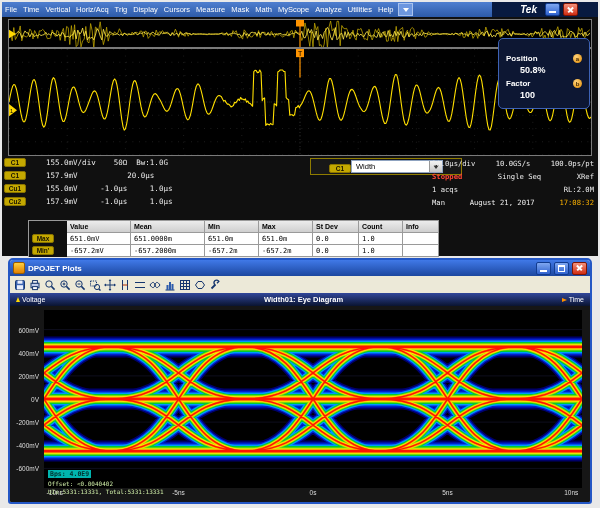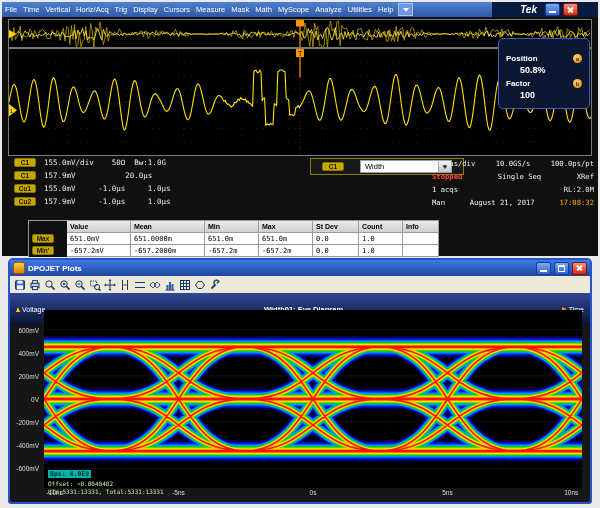--- a/index.html
+++ b/index.html
@@ -26,45 +26,45 @@
 
   .strip{position:absolute;left:6px;top:17px;right:6px;height:27px;background:#000;border:1px solid #7a7a7a}
   .grat{position:absolute;left:6px;top:46px;right:6px;height:106px;background:#000;border:1px solid #7a7a7a}
 
   .posfac{position:absolute;right:8px;top:36px;width:92px;background:#0d1733;border:1px solid #3d62b5;border-radius:5px;padding:15px 7px 4px;color:#fff;z-index:5;box-sizing:border-box}
   .pf-row{display:flex;justify-content:space-between;align-items:center;font-size:8px;font-weight:bold}
   .pf-knob{width:9px;height:9px;border-radius:50%;background:radial-gradient(circle at 35% 30%,#ffd27a,#e08a00);color:#4a2c00;font-size:6px;font-weight:bold;display:flex;align-items:center;justify-content:center}
   .pf-val{font-size:9px;font-weight:bold;margin:2px 0 4px 14px}
 
   .readouts{position:absolute;left:0;top:154px;right:0;height:62px;font-family:"DejaVu Sans Mono",monospace}
-  .crow{display:flex;align-items:center;height:13px;gap:8px;padding-left:12px}
+  .crow{display:flex;align-items:center;height:13px;gap:20px;padding-left:2px}
   .badge{min-width:22px;height:9px;background:#c4a800;color:#1a1400;font:bold 6.5px "Liberation Sans",sans-serif;display:inline-flex;align-items:center;justify-content:center;border-radius:2px;border:1px solid #8a7400;padding:0 1px;box-sizing:border-box}
   .ctext{color:#eee;font-size:7.5px;white-space:pre}
-  .meas{position:absolute;left:308px;top:2px;display:flex;align-items:center;gap:16px;border:1px solid #8f7c00;background:#181818;padding:1px 11px}
+  .meas{position:absolute;left:308px;top:2px;display:flex;align-items:flex-end;gap:0;border:1px solid #8f7c00;background:#181818;padding:1px 18px}
   .dd{width:92px;height:13px;background:#fff;border:1px solid #8fa3c0;display:flex;align-items:center;font:7.5px "Liberation Sans",sans-serif;color:#000;padding-left:4px;position:relative;box-sizing:border-box}
   .dd-btn{position:absolute;right:0;top:0;width:12px;height:100%;background:linear-gradient(#f4f4f4,#c6c6c6);border-left:1px solid #999;display:flex;align-items:center;justify-content:center}
   .status{position:absolute;right:4px;top:1px;width:162px;color:#eee;font-size:7.2px}
   .sline{display:flex;justify-content:space-between;align-items:center;height:13px}
   .red{color:#ff4434;font-weight:bold}
   .orange{color:#ffb400}
 
   .mtable{position:absolute;left:26px;top:218px;display:grid;grid-template-columns:38px 64px 74px 54px 54px 46px 44px 36px;font-family:"DejaVu Sans Mono",monospace;font-size:7px;color:#000;border-top:1px solid #9a9a9a;border-left:1px solid #9a9a9a}
   .tcell{height:11px;display:flex;align-items:center;padding:0 3px;background:#fff;border-right:1px solid #9a9a9a;border-bottom:1px solid #9a9a9a;overflow:hidden;white-space:nowrap}
   .th{background:linear-gradient(#ececec,#cfcfcf);font-weight:bold;font-family:"Liberation Sans",sans-serif}
   .tdark{background:#101010;border-right-color:#101010;border-bottom-color:#101010}
 
   
   #dpojet{position:absolute;left:8px;top:258px;width:584px;height:246px;background:#ece9d8;border:2px solid #2457c5;border-radius:5px 5px 3px 3px;box-sizing:border-box;overflow:hidden}
   .dtitle{height:16px;background:linear-gradient(#4079e8,#1c479f);display:flex;align-items:center;padding:0 3px;gap:3px}
   .dticon{width:10px;height:10px;background:linear-gradient(#ffd040,#e08000);border-radius:2px;border:1px solid #9a5c00}
   .dtext{color:#fff;font-weight:bold;font-size:8px;flex:1}
   .dtools{height:17px;background:#ece9d8;border-bottom:1px solid #b8b4a0;display:flex;align-items:center;padding-left:3px;gap:1px}
   .tbico{width:14px;height:14px;display:flex;align-items:center;justify-content:center}
   .dplot{position:absolute;left:0;right:0;top:33px;bottom:0;background:#161616;overflow:hidden}
-  .phead{position:absolute;left:0;right:0;top:0;height:13px;background:linear-gradient(#31479a,#0a1430);display:flex;align-items:center;color:#fff;font-size:7px;padding:16px 6px;box-sizing:border-box}
+  .phead{position:absolute;left:0;right:0;top:0;height:13px;background:linear-gradient(#31479a,#0a1430);display:flex;align-items:center;color:#fff;font-size:7px;padding:6px 6px;box-sizing:border-box}
   .pleft,.pright{display:flex;align-items:center;gap:2px}
   .ptitle{flex:1;text-align:center;font-weight:bold;font-size:7.5px}
   .up-arr{width:0;height:0;border-left:2.5px solid transparent;border-right:2.5px solid transparent;border-bottom:5px solid #ffd800}
   .x-ic{width:0;height:0;border-top:2.5px solid transparent;border-bottom:2.5px solid transparent;border-left:5px solid #ff9000}
   .ylabels{position:absolute;left:0;top:17px;width:31px;height:178px;color:#ddd;font-size:6.5px}
   .ylabels span{position:absolute;right:2px;transform:translateY(-50%)}
   .pcanvas{position:absolute;left:34px;top:17px;width:538px;height:178px;background:#000}
   .xlabels{position:absolute;left:34px;top:196px;width:538px;height:10px;color:#ddd;font-size:6.5px}
   .xlabels span{position:absolute;top:0;transform:translateX(-50%)}
   .overlay{position:absolute;left:38px;top:168px;font-family:"DejaVu Sans Mono",monospace;z-index:3}

